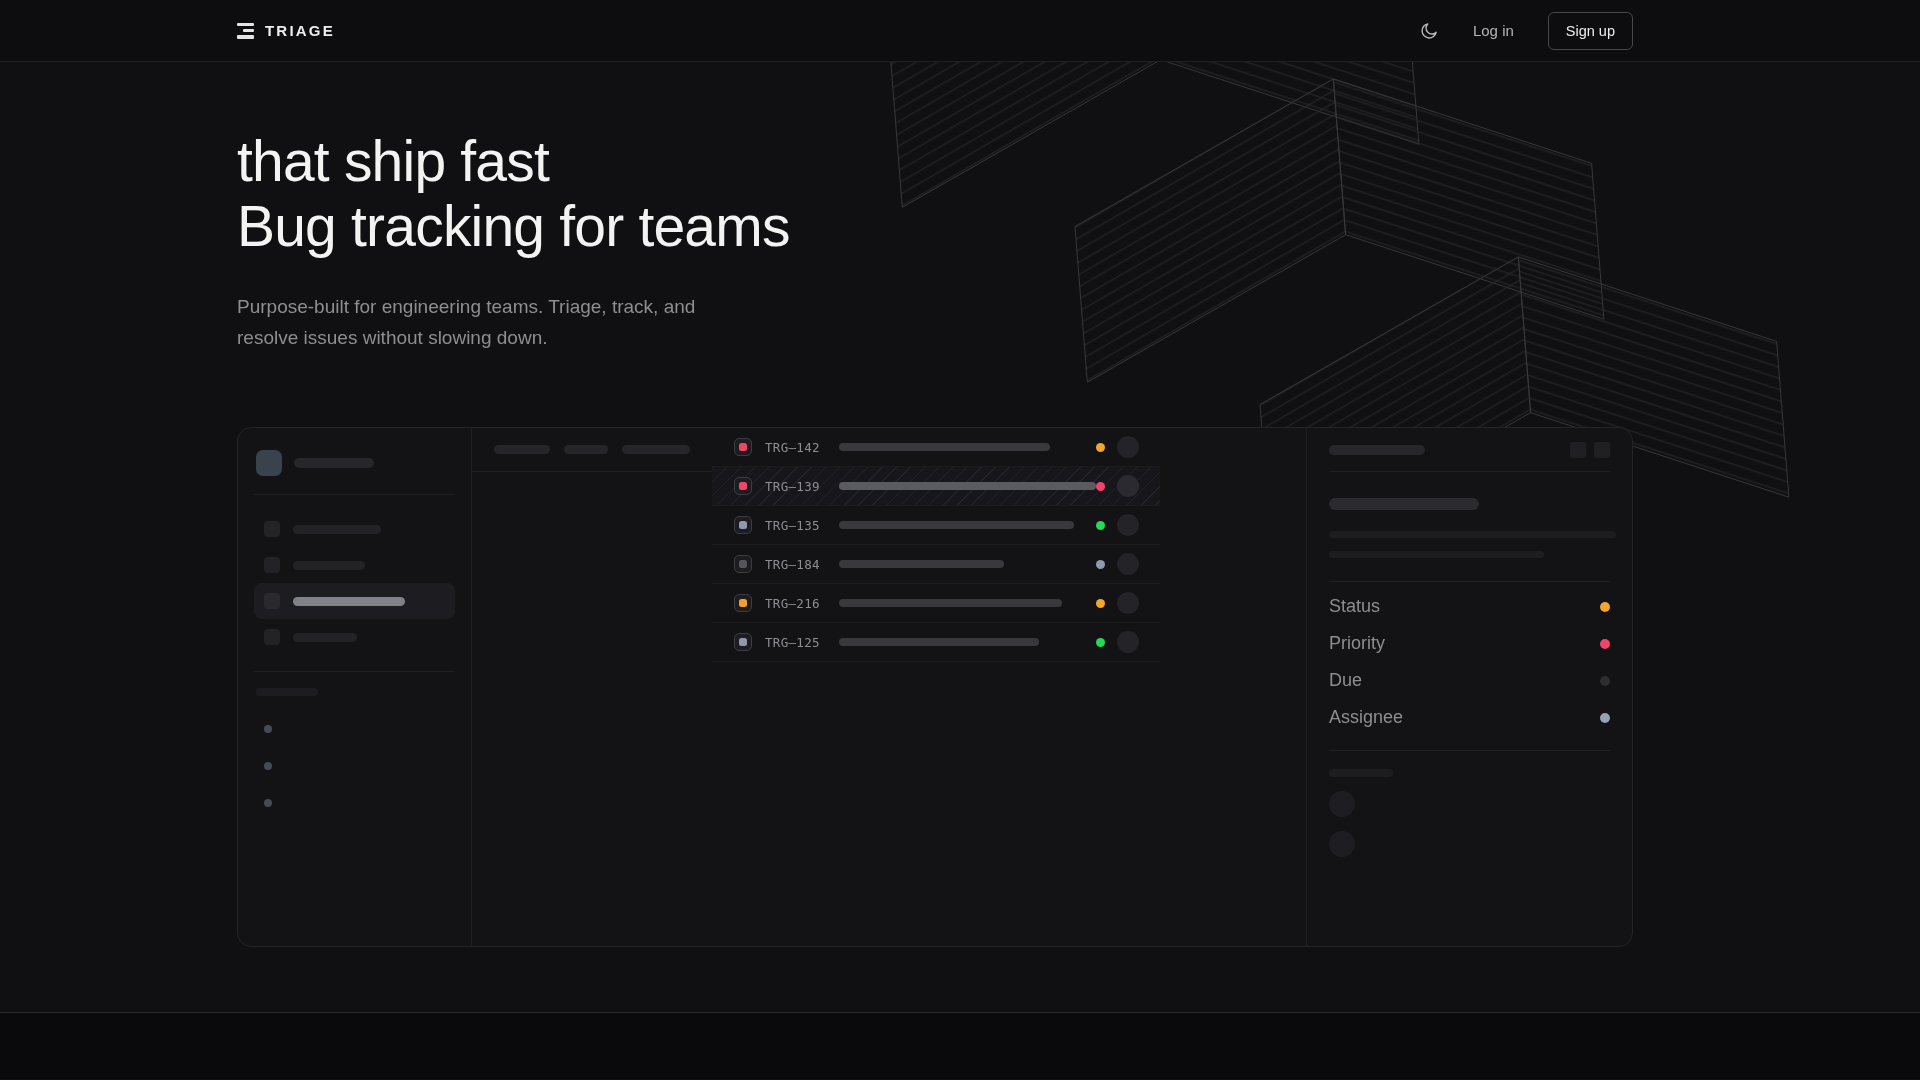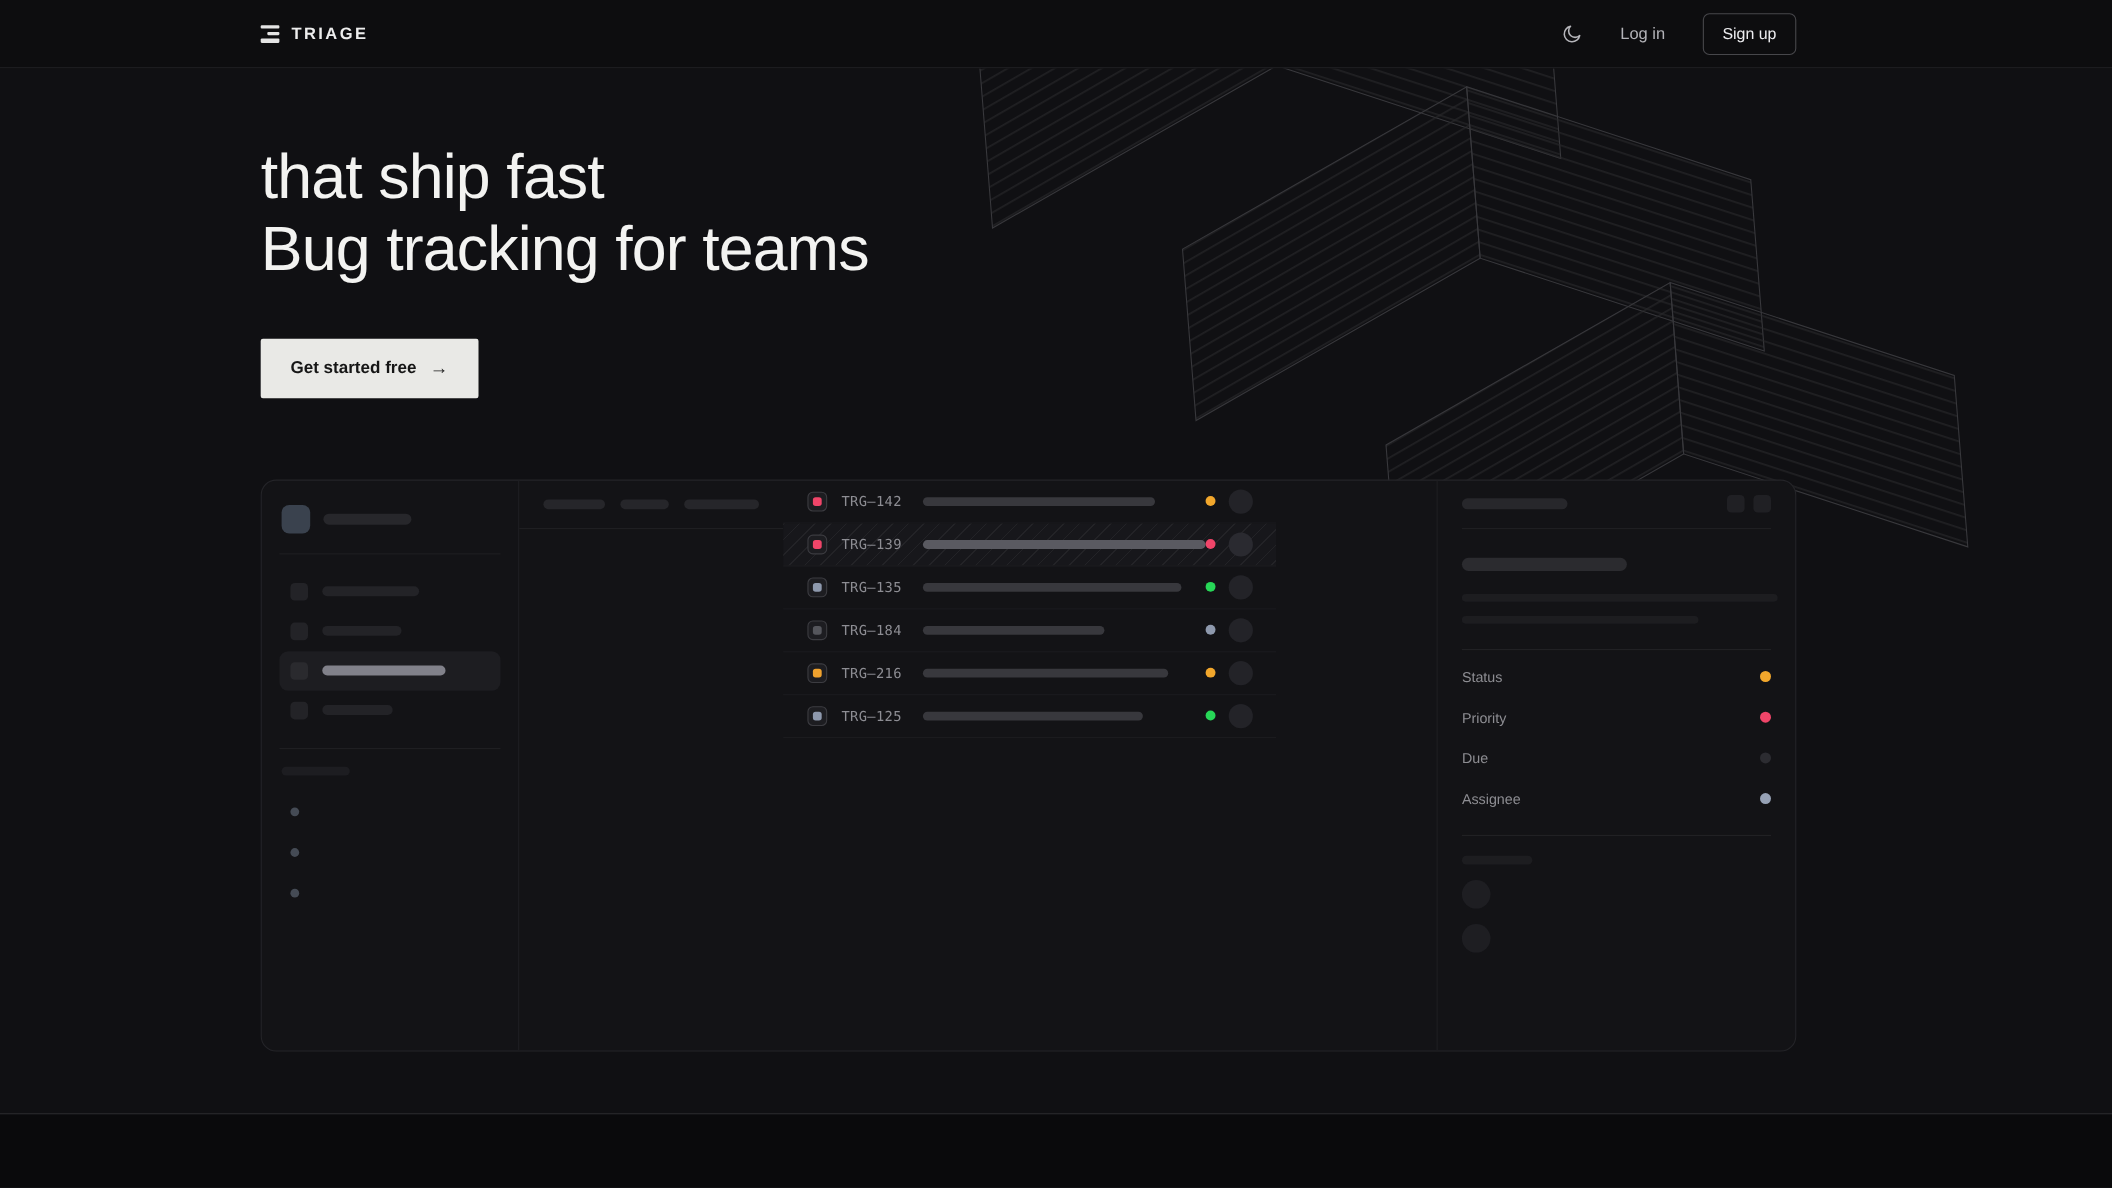--- a/index.html
+++ b/index.html
@@ -73,21 +73,21 @@
   .dt-hpill { width:96px; height:10px; background:#27272b; border-radius:99px; }
   .dt-actions { margin-left:auto; display:flex; gap:8px; }
   .dt-actions .sq { width:16px; height:16px; border-radius:4px; background:#202024; }
   .dt-title { width:150px; height:12px; background:#2b2b2f; border-radius:99px; margin-top:26px; }
   .dt-line { height:7px; background:#1d1d20; border-radius:99px; }
   .dt-l1 { width:287px; margin-top:21px; }
   .dt-l2 { width:215px; margin-top:13px; }
   .dt-div { height:1px; background:#212124; margin:23px 0 6px; }
   .dt-div2 { height:1px; background:#212124; margin:14px 0 18px; }
   .field { display:flex; align-items:center; height:37px; }
-  .field-label { font-size:13px; color:#8d8d92; }
+  .field-label { font-size:18px; color:#8d8d92; }
   .field-dot { margin-left:auto; width:10px; height:10px; border-radius:50%; }
   .dt-pill-sm { width:64px; height:8px; background:#1d1d20; border-radius:99px; margin-top:4px; }
   .dt-circle { width:26px; height:26px; border-radius:50%; background:#1e1e22; margin-top:14px; }
 
   
   .below { height:66px; background:#0a0a0c; }
 </style>
 </head>
 <body>
 
@@ -132,24 +132,21 @@
     <use href="#fold" transform="translate(215,-20) scale(0.82)"></use>
     <use href="#fold" transform="translate(400,158) scale(0.82)"></use>
   </svg>
 
   <div class="wrap">
     <div class="hero-copy">
       <h1>
         <span>that ship fast</span>
         <span>Bug tracking for teams</span>
       </h1>
-      <button class="cta">
-        <span>Get started free</span>
-        <span class="arrow">→</span>
-      </button>
+      <p class="subtitle">Purpose-built for engineering teams. Triage, track, and resolve issues without slowing down.</p>
     </div>
 
     <div class="mockup">
 
       <aside class="mk-side">
         <div class="ws-row">
           <div class="ws-avatar"></div>
           <div class="ws-pill"></div>
         </div>
         <div class="side-div"></div>

